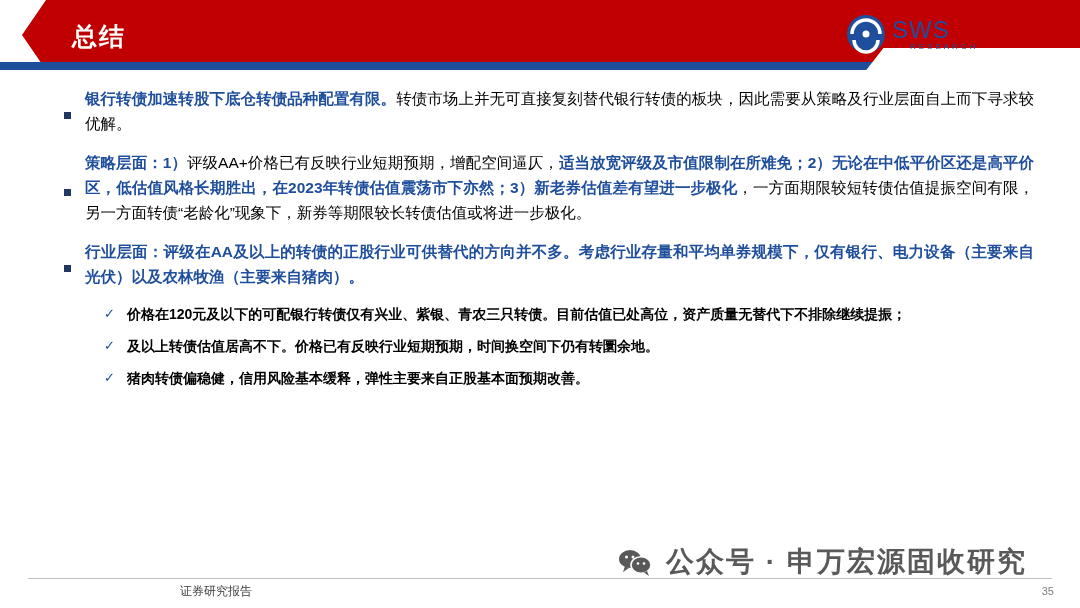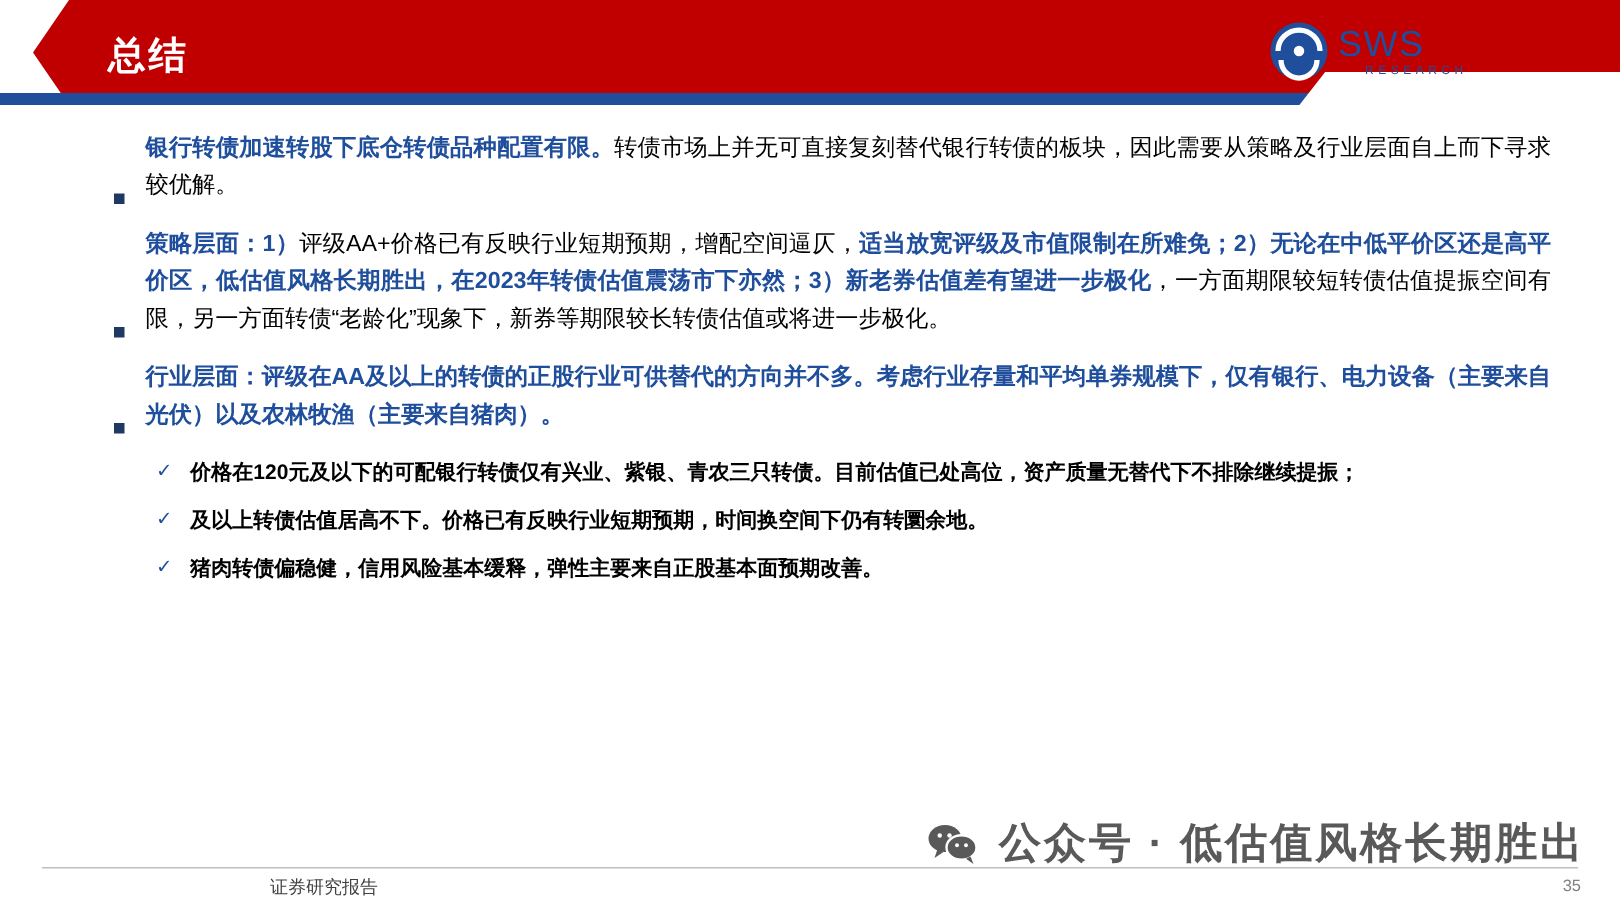--- a/index.html
+++ b/index.html
@@ -97,22 +97,22 @@
   }
 
   
   .content {
     position: absolute;
     left: 0; top: 86px;
     width: 1080px;
   }
   .bullet-row {
     display: flex;
-    align-items: flex-end;
-    margin: 0 0 14px 12px;
+    align-items: center;
+    margin: 0 0 14px 0;
     padding: 0 46px 0 64px;
   }
   .bullet-sq {
     width: 7px;
     height: 7px;
     background: #1f3864;
     margin-top: 9px;
     margin-right: 14px;
     flex: none;
   }
@@ -269,19 +269,19 @@
   <svg class="wechat-icon" viewBox="0 0 34 28">
     <ellipse cx="12" cy="11" rx="11" ry="9" fill="#595959"></ellipse>
     <polygon points="7,18 5,24 11,20" fill="#595959"></polygon>
     <ellipse cx="23" cy="17" rx="10" ry="8.2" fill="#595959" stroke="#ffffff" stroke-width="1.6"></ellipse>
     <polygon points="29,23 31,28 26,24.5" fill="#595959"></polygon>
     <circle cx="8.5" cy="9" r="1.5" fill="#ffffff"></circle>
     <circle cx="15" cy="9" r="1.5" fill="#ffffff"></circle>
     <circle cx="20" cy="15.5" r="1.3" fill="#ffffff"></circle>
     <circle cx="26" cy="15.5" r="1.3" fill="#ffffff"></circle>
   </svg>
-  <span>公众号 · 低估值风格长期胜出</span>
+  <span>公众号 · 申万宏源固收研究</span>
 </div>
 
 <div class="footer-line"></div>
 <div class="footer-url">www.swsresearch.com</div>
 <div class="footer-label">证券研究报告</div>
 <div class="footer-page">35</div>
 
 </body></html>

